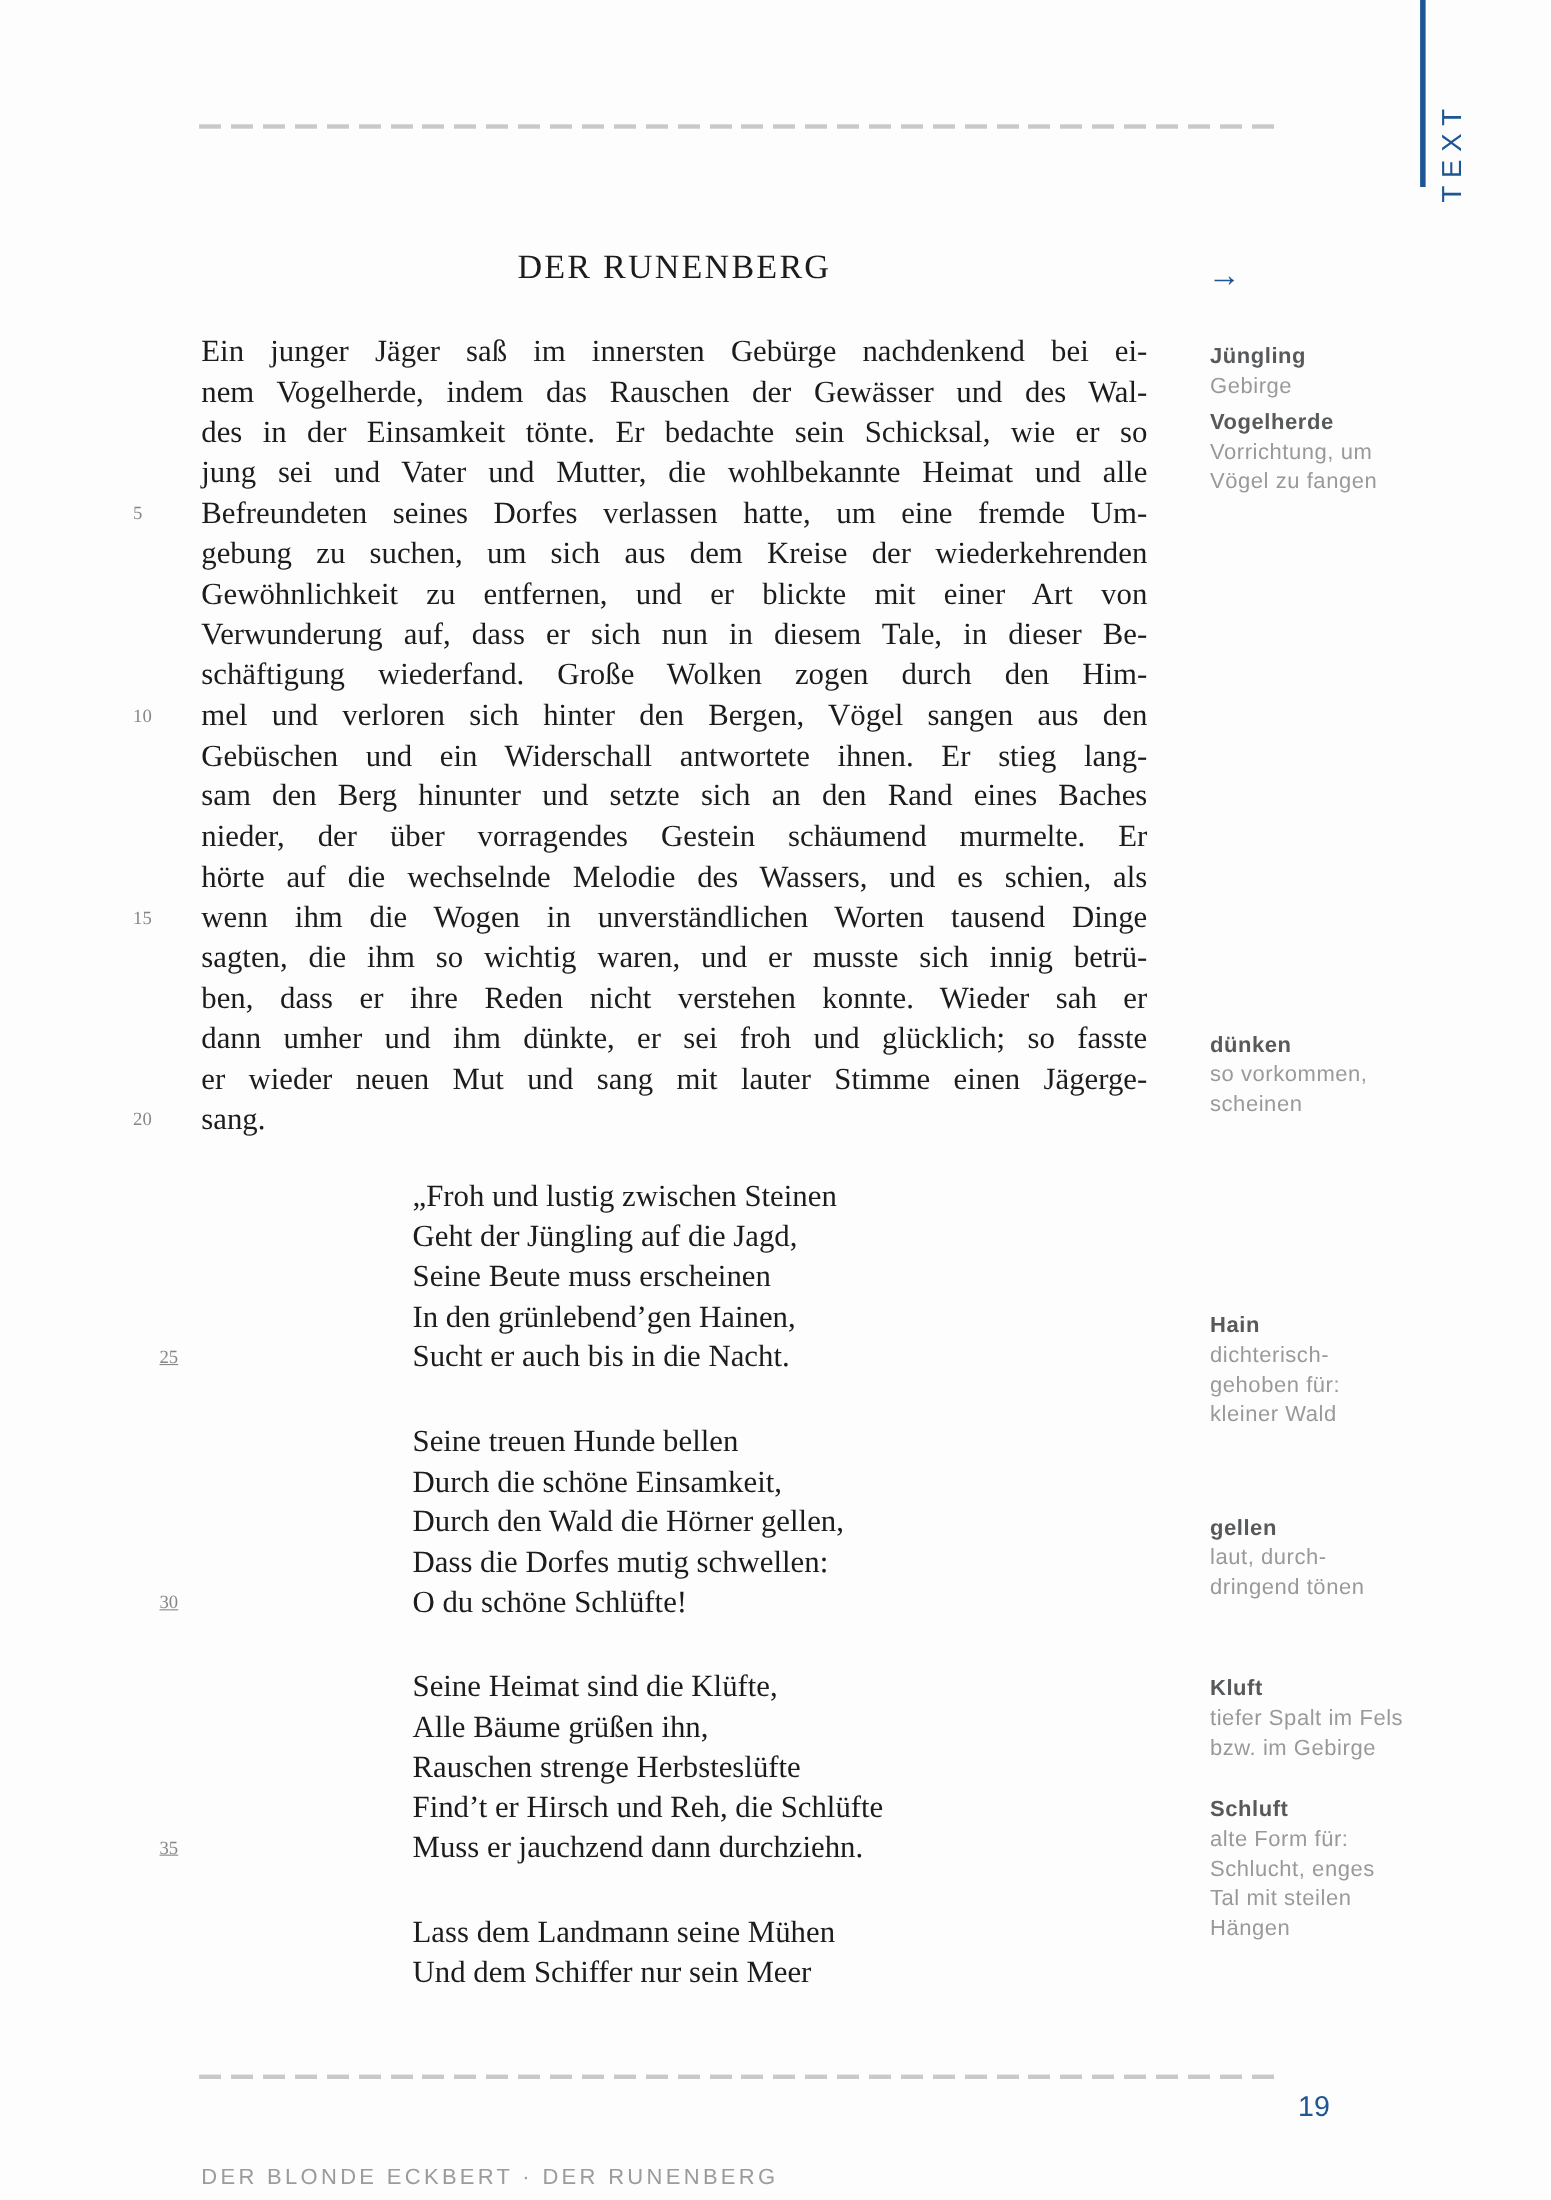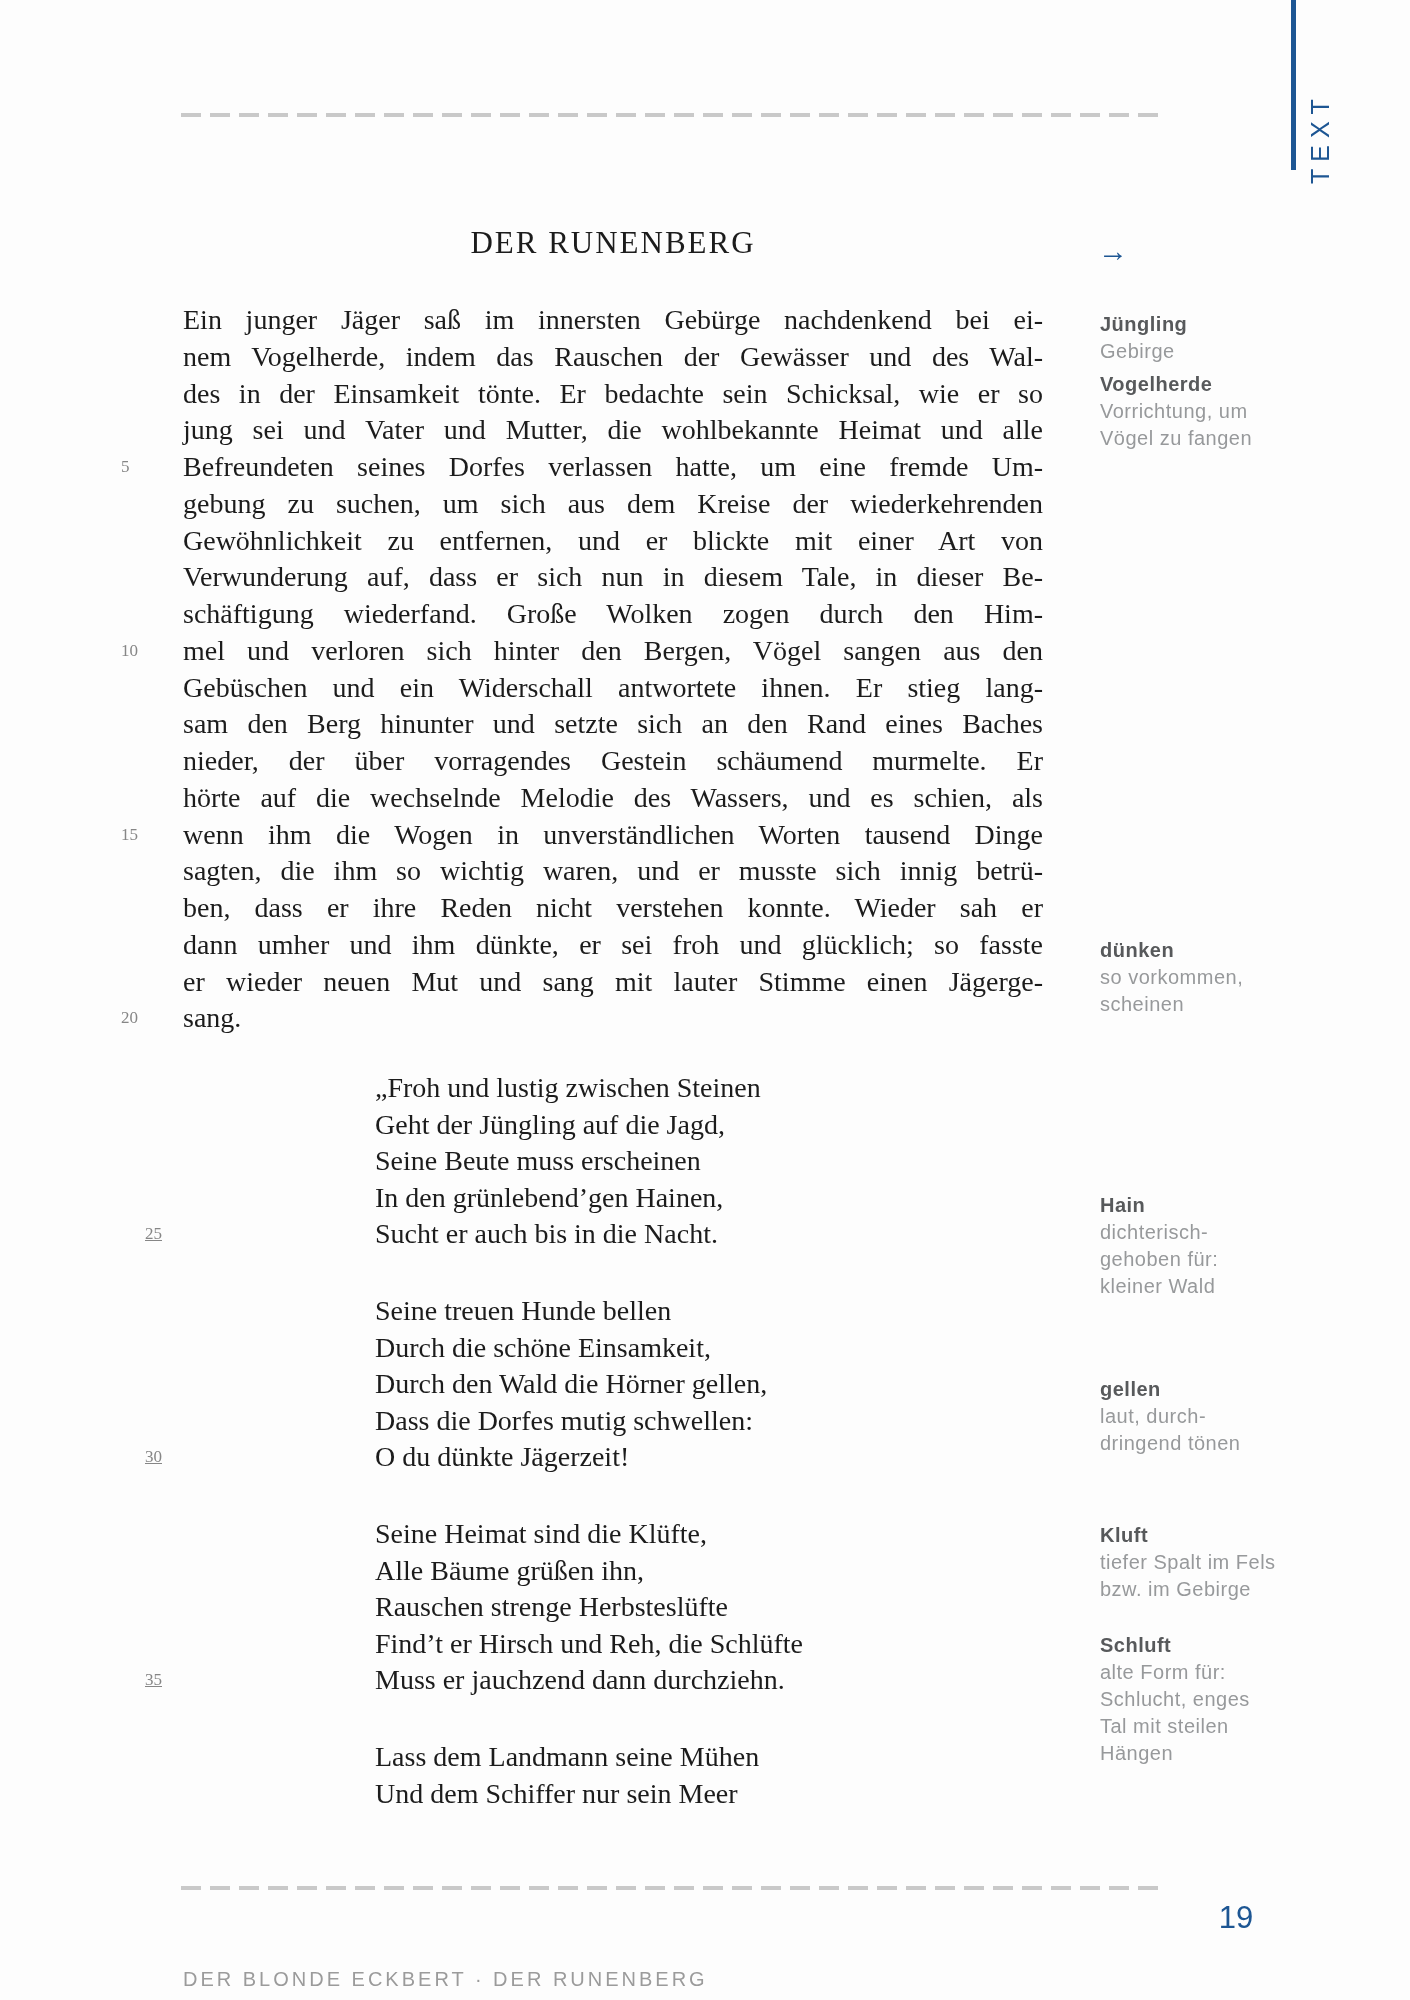--- a/index.html
+++ b/index.html
@@ -43,22 +43,22 @@
   .note{position:absolute;left:1100px;width:220px;
     font-family:"Liberation Sans",sans-serif;font-size:20px;line-height:27px;
     letter-spacing:0.5px;white-space:pre;}
   .note .term{font-weight:bold;color:#57595b;}
   .note .def{color:#97999b;}
 
   
   .running-title{position:absolute;left:183px;top:1968px;
     font-family:"Liberation Sans",sans-serif;font-size:20px;letter-spacing:3px;
     color:#9b9b9b;white-space:nowrap;}
-  .pageno{position:absolute;left:1180px;top:1900px;width:112px;text-align:center;
-    font-family:"Liberation Sans",sans-serif;font-size:31px;color:#1d5693;}
+  .pageno{position:absolute;left:1180px;top:1900px;width:112px;text-align:left;
+    font-family:"Liberation Sans",sans-serif;font-size:26px;color:#1d5693;}
 </style>
 </head>
 <body>
 
 <div class="page">
 
   <div class="dashrule dash-top"></div>
 
   <div class="tab-line"></div>
   <div class="tab-label">TEXT</div>
@@ -95,21 +95,21 @@
       <div class="pline"><span class="txt">Geht der Jüngling auf die Jagd,</span></div>
       <div class="pline"><span class="txt">Seine Beute muss erscheinen</span></div>
       <div class="pline"><span class="txt">In den grünlebend’gen Hainen,</span></div>
       <div class="pline"><span class="num">25</span><span class="txt">Sucht er auch bis in die Nacht.</span></div>
     </div>
     <div class="stanza">
       <div class="pline"><span class="txt">Seine treuen Hunde bellen</span></div>
       <div class="pline"><span class="txt">Durch die schöne Einsamkeit,</span></div>
       <div class="pline"><span class="txt">Durch den Wald die Hörner gellen,</span></div>
       <div class="pline"><span class="txt">Dass die Dorfes mutig schwellen:</span></div>
-      <div class="pline"><span class="num">30</span><span class="txt">O du dünkte Jägerzeit!</span></div>
+      <div class="pline"><span class="num">30</span><span class="txt">O du schöne Schlüfte!</span></div>
     </div>
     <div class="stanza">
       <div class="pline"><span class="txt">Seine Heimat sind die Klüfte,</span></div>
       <div class="pline"><span class="txt">Alle Bäume grüßen ihn,</span></div>
       <div class="pline"><span class="txt">Rauschen strenge Herbsteslüfte</span></div>
       <div class="pline"><span class="txt">Find’t er Hirsch und Reh, die Schlüfte</span></div>
       <div class="pline"><span class="num">35</span><span class="txt">Muss er jauchzend dann durchziehn.</span></div>
     </div>
     <div class="stanza">
       <div class="pline"><span class="txt">Lass dem Landmann seine Mühen</span></div>

